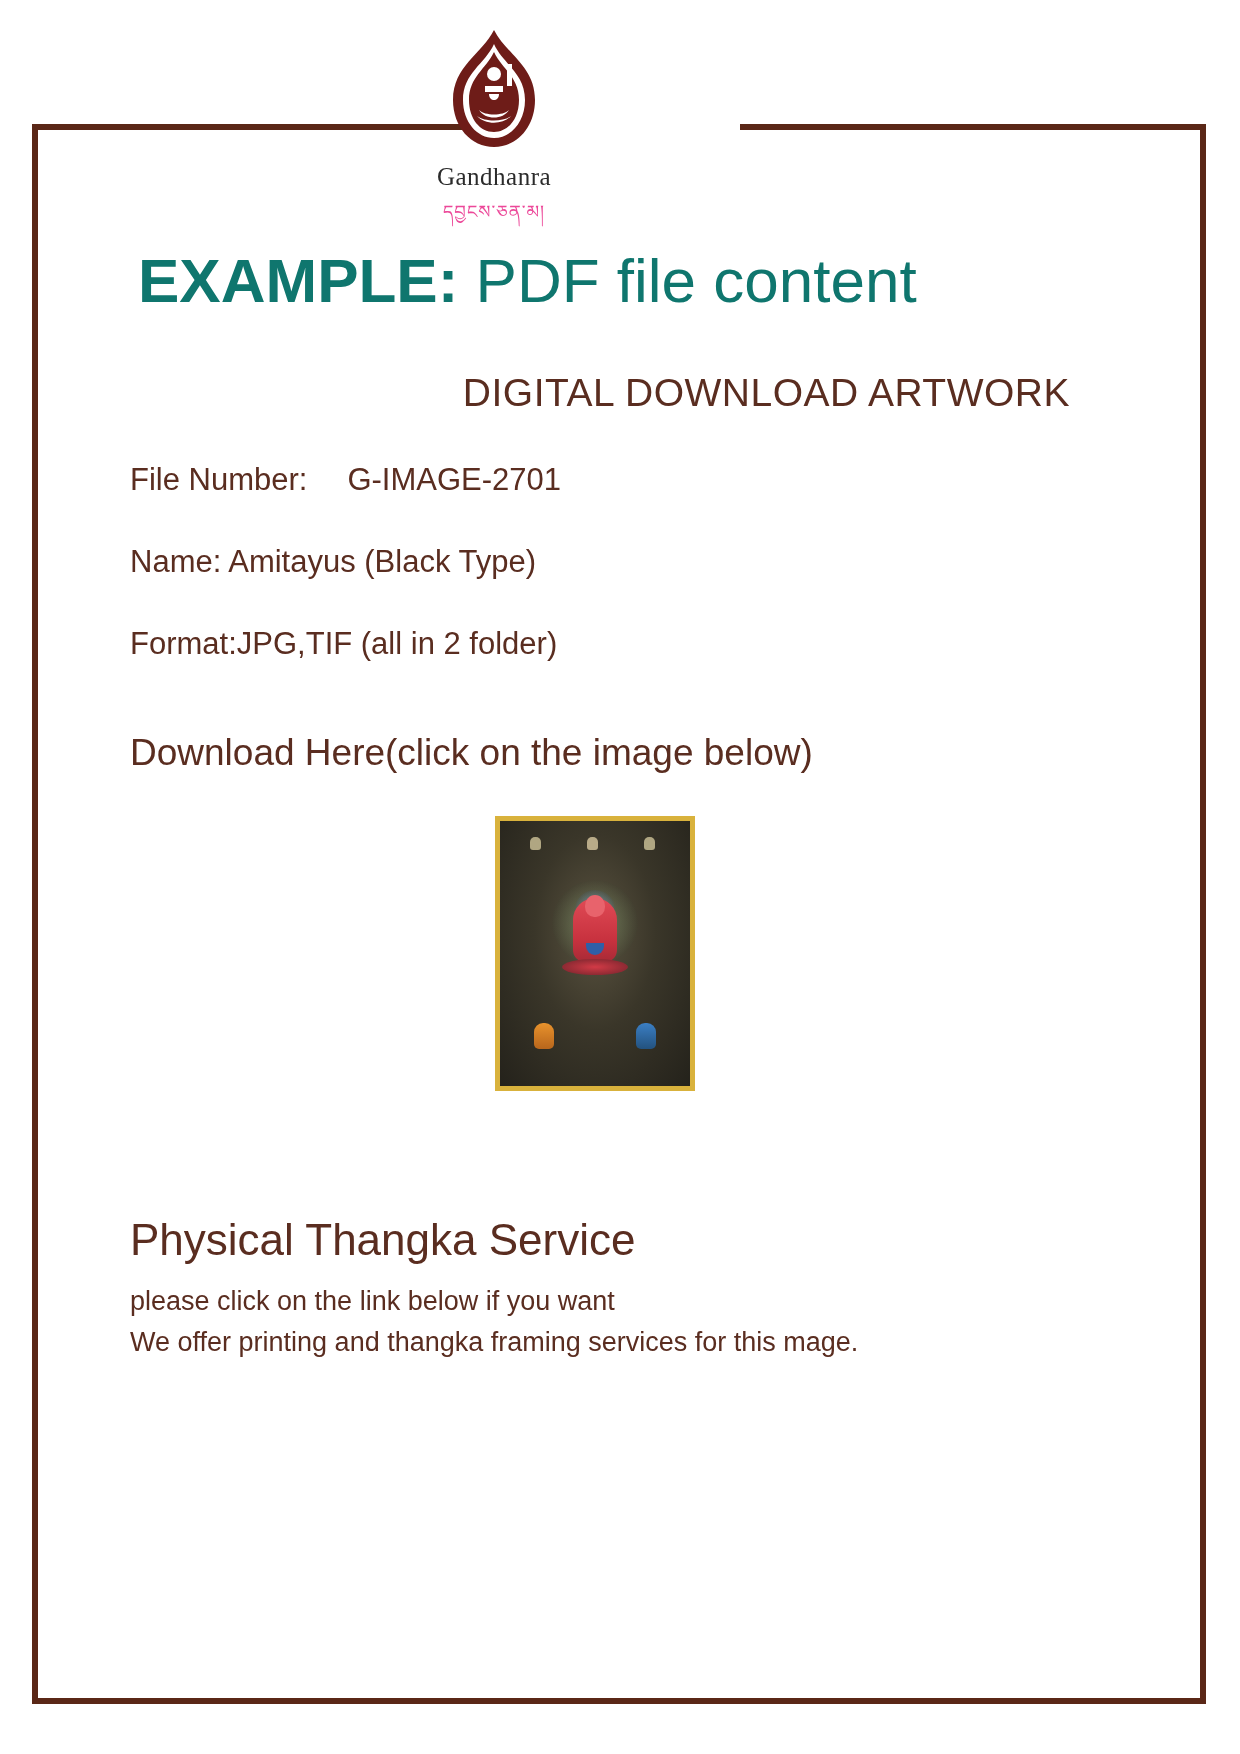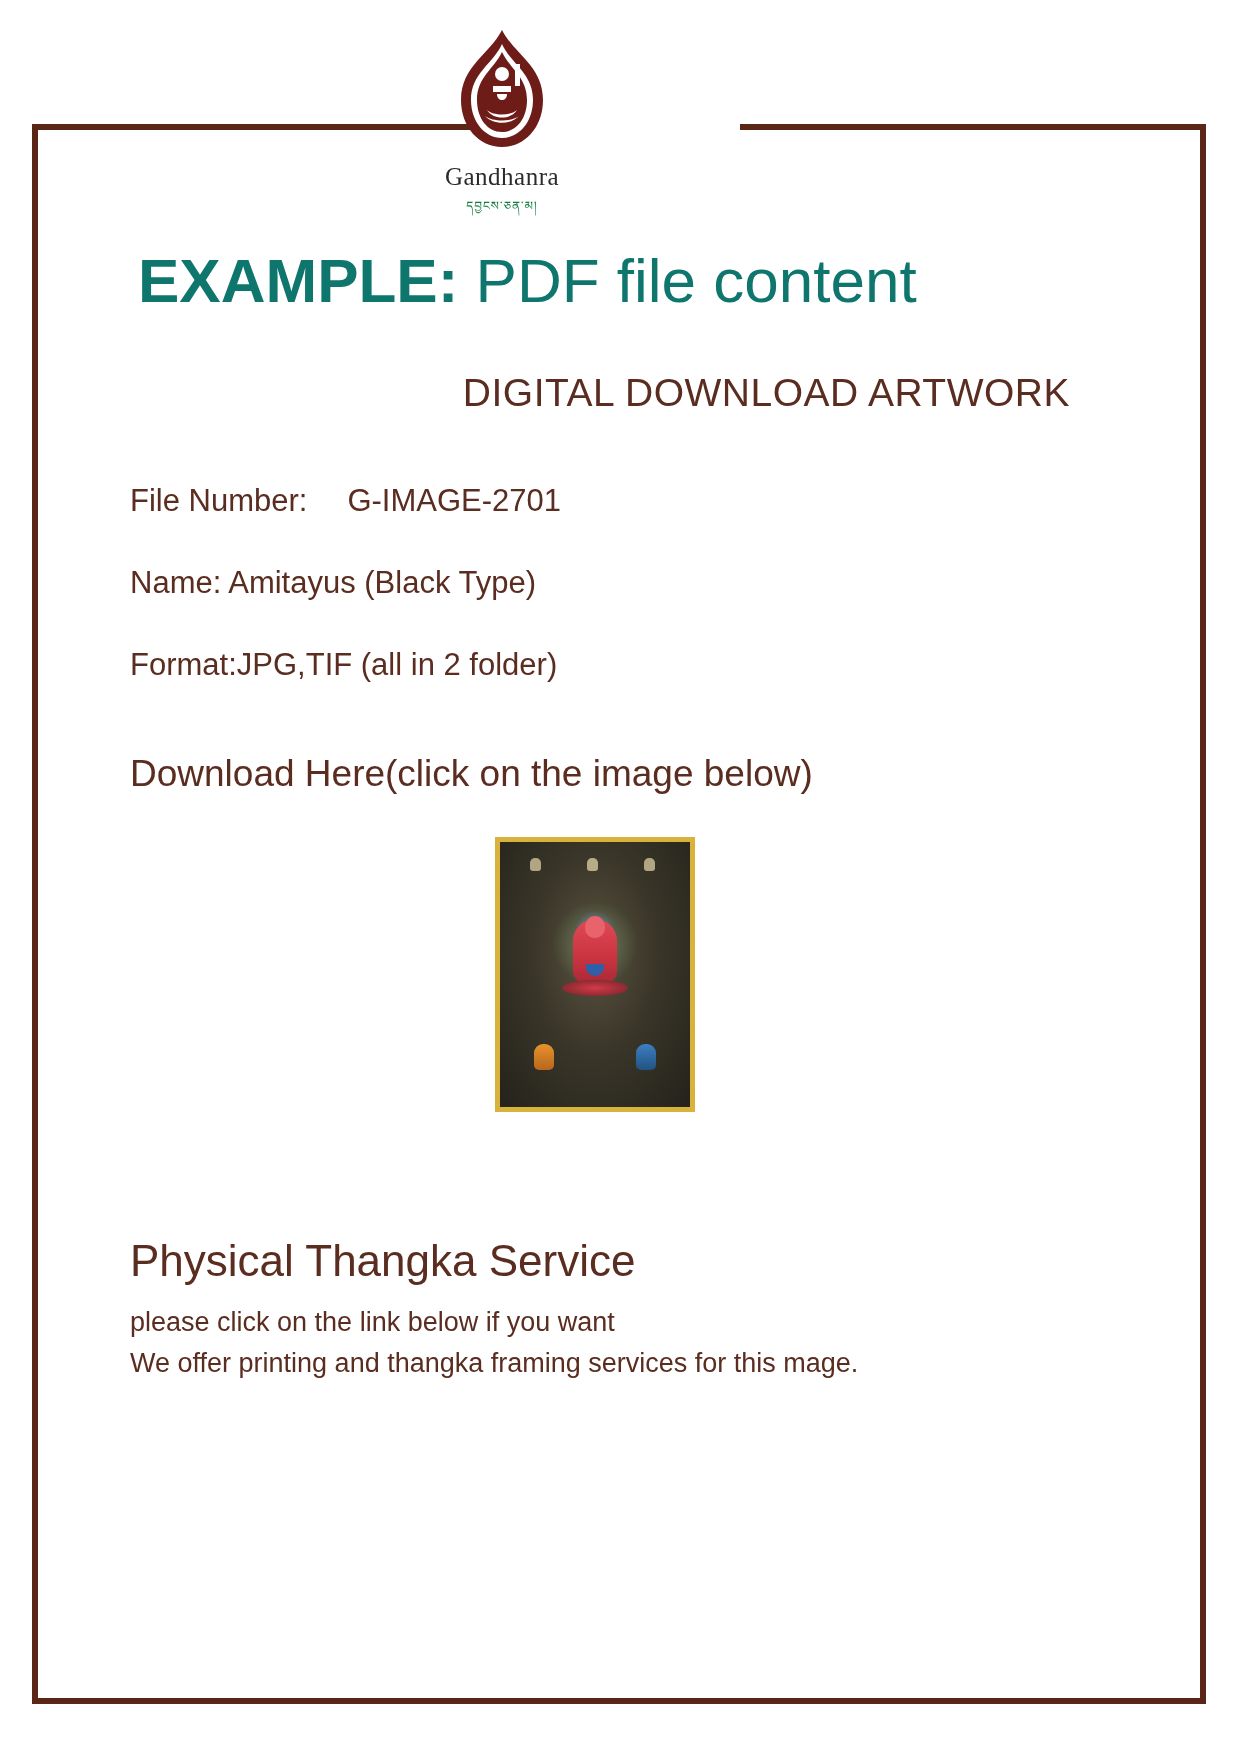--- a/index.html
+++ b/index.html
@@ -42,40 +42,40 @@
     left: 500px;
     top: 112px;
     width: 240px;
     height: 28px;
     background: #ffffff;
   }
 
   
   .logo-wrap {
     position: absolute;
-    left: 8px;
+    left: 0;
     top: 26px;
     width: 988px;
     text-align: center;
   }
   .logo-mark {
     display: block;
     margin: 0 auto;
   }
   .logo-name {
     font-family: "Liberation Serif", serif;
     font-size: 25px;
     color: #2b2b2b;
     letter-spacing: 0.5px;
     margin-top: 2px;
   }
   .logo-tibetan {
     font-family: Liberation Serif, serif;
-    font-size: 12px;
-    color: #15803d;
+    font-size: 18px;
+    color: #ec4899;
     margin-top: 1px;
     letter-spacing: 1px;
   }
 
   
   .content {
     position: absolute;
     left: 130px;
     top: 245px;
     width: 980px;
@@ -96,21 +96,21 @@
   .subtitle {
     margin: 55px 0 0 0;
     text-align: right;
     font-size: 39px;
     color: #5a2d20;
     letter-spacing: 0.5px;
     padding-right: 40px;
   }
 
   .meta {
-    margin-top: 68px;
+    margin-top: 47px;
   }
   .meta-row {
     font-size: 31px;
     color: #5a2d20;
     margin-bottom: 46px;
     white-space: nowrap;
   }
   .meta-row .value {
     margin-left: 40px;
   }

